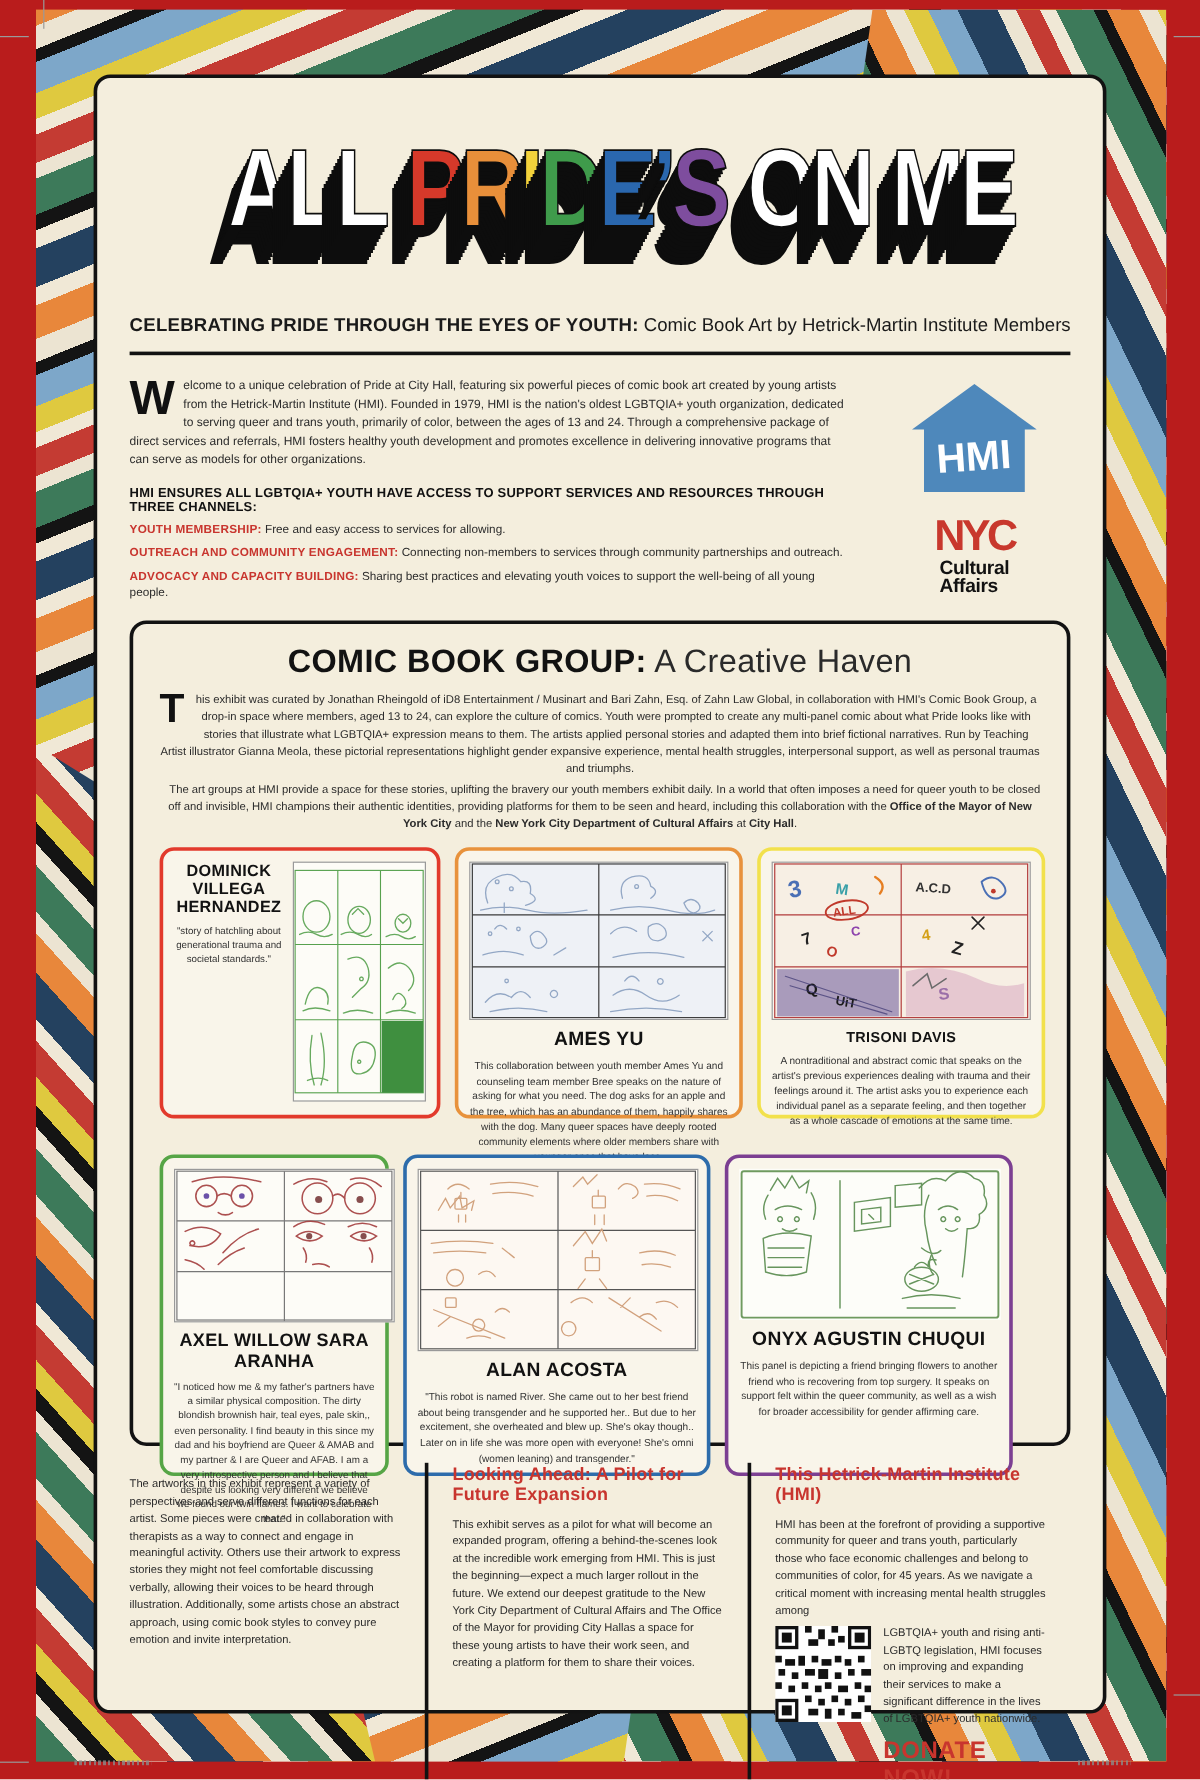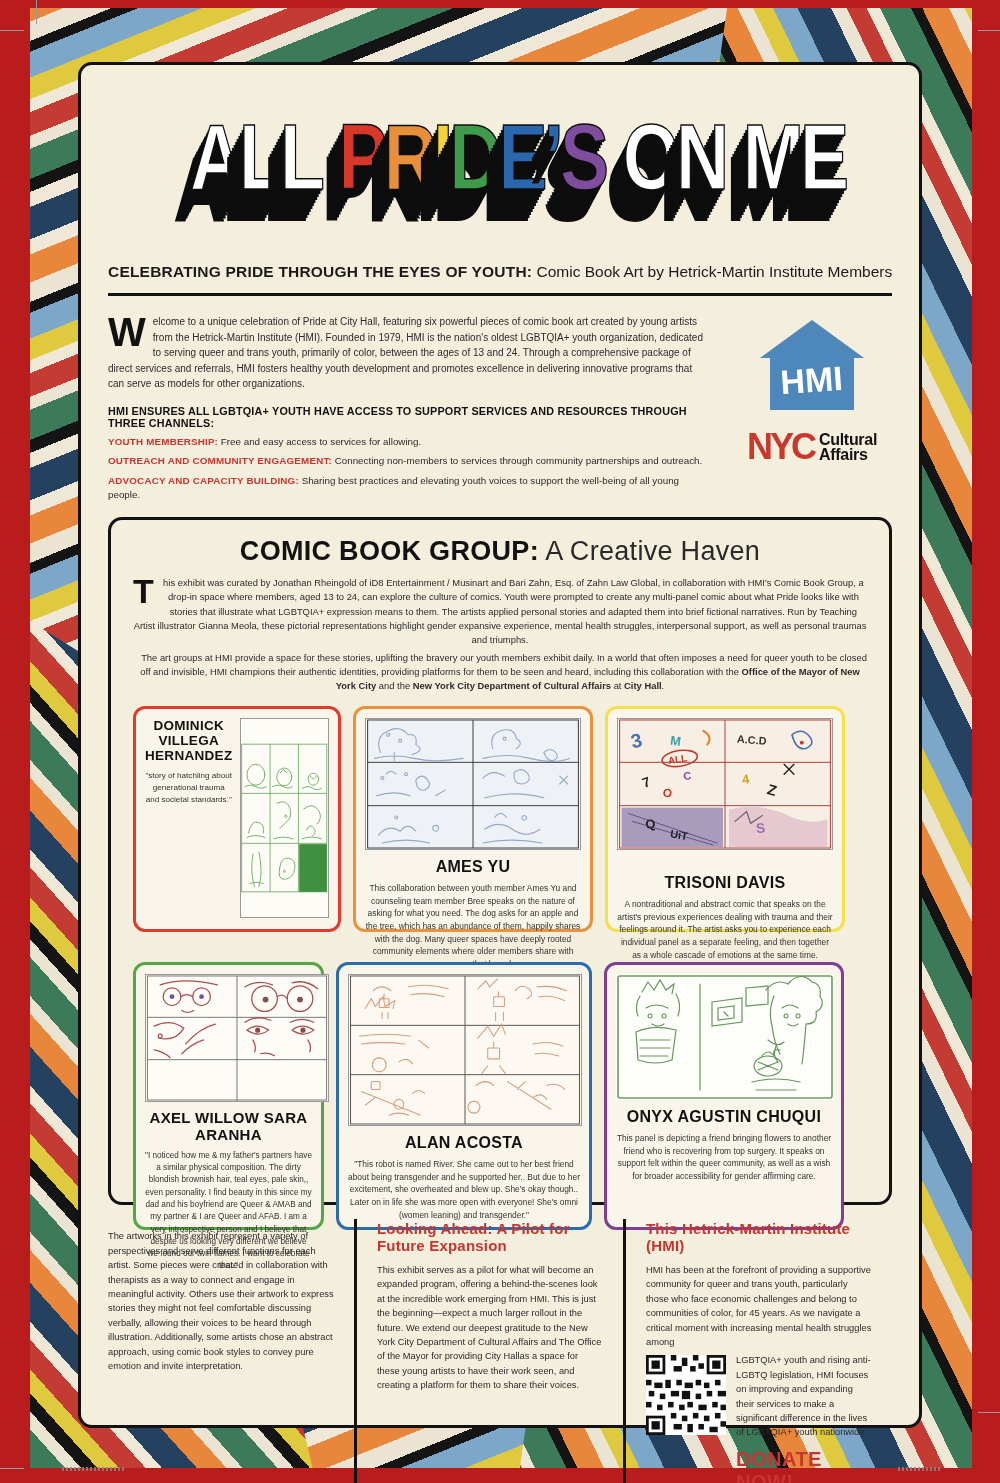--- a/index.html
+++ b/index.html
@@ -52,39 +52,39 @@
   .intro-row { display:flex; margin-top:18px; }
   .intro-left { flex:1; padding-right:26px; }
   .intro-p { font-size:10px; line-height:1.55; color:#2b2b2b; }
   .dropcap { float:left; font-size:40px; line-height:.78; font-weight:900; color:#111;
     margin:3px 7px 0 0; }
   .channels-header { margin-top:13px; font-size:10.8px; font-weight:800; color:#111; letter-spacing:.2px; }
   .channel { margin-top:6px; font-size:9.8px; line-height:1.4; color:#2b2b2b; }
   .channel b { color:#c8352e; font-weight:800; letter-spacing:.2px; }
   .intro-right { width:160px; display:flex; flex-direction:column; align-items:center; padding-top:4px; }
   .hmi-house { width:104px; height:92px; }
-  .nyc-logo { margin-top:22px; display:flex; align-items:center; gap:5px; }
+  .nyc-logo { margin-top:22px; display:flex; align-items:center; gap:5px;flex-direction:column; }
   .nyc-word { font-size:36px; font-weight:900; letter-spacing:-3px; color:#c8382d; line-height:.8; }
   .nyc-right { font-size:16px; font-weight:800; color:#121212; line-height:.95; letter-spacing:-.3px; }
 
   
   .main-box { margin-top:16px; border:3px solid #121212; border-radius:14px; height:688px;
     padding:16px 22px 0 22px; background:#f4eedd;text-align:center; }
   .sec-heading { font-size:27px; color:#121212; letter-spacing:.3px; }
   .sec-heading .hb { font-weight:800; }
   .sec-heading .hl { font-weight:400; color:#2a2a2a; }
   .sec-p { font-size:9.4px; line-height:1.5; color:#2b2b2b; margin-top:9px; }
   .sec-p2 { font-size:9.4px; line-height:1.5; color:#2b2b2b; margin-top:4px; text-indent:8px; }
   .dropcap2 { float:left; font-size:34px; line-height:.8; font-weight:900; color:#111; margin:2px 6px 0 0; }
 
   .cards-row { display:flex; gap:12px; }
   .row1 { margin-top:13px; }
   .row2 { margin-top:30px; }
   .card { background:#f9f5ea; border-radius:12px; padding:9px; }
-  .card.c-red    { border:3px solid #e23a2c; width:208px; height:226px; display:flex; gap:8px; }
+  .card.c-red    { border:3px solid #e23a2c; width:234px; height:226px; display:flex; gap:8px; }
   .card.c-orange { border:3px solid #e8923c; width:240px; height:226px; }
   .card.c-yellow { border:3px solid #f2e14c; width:240px; height:226px; }
   .card.c-green  { border:3px solid #56a546; width:191px; height:268px; }
   .card.c-blue   { border:3px solid #2d6cab; width:256px; height:268px; }
   .card.c-purple { border:3px solid #7c3f92; width:240px; height:268px; }
   .a-name { font-size:13.5px; font-weight:800; color:#121212; line-height:1.12; letter-spacing:.3px; }
   .a-text { font-size:8.1px; line-height:1.5; color:#333; margin-top:6px; }
   .nm-col { width:96px; }
   .art { display:block; background:#fdfcf7; }
   .art-frame { border:1px solid #999; }
@@ -240,21 +240,21 @@
               <ellipse cx="62" cy="40" rx="18" ry="8" stroke="#c0392b" stroke-width="1.6" transform="rotate(-8 62 40)"></ellipse>
               <text x="50" y="44" font-size="10" font-weight="700" fill="#c0392b" transform="rotate(-8 62 40)">ALL</text>
               <path d="M86 12 q10 6 4 14" stroke="#e67e22" stroke-width="2"></path>
               <path d="M176 16 q10 -8 18 2 q6 8 -4 12 q-10 2 -14 -14" stroke="#4a6fb5" stroke-width="1.6"></path>
               <circle cx="186" cy="24" r="2" fill="#c0392b" stroke="none"></circle>
               <path d="M168 46 l10 10 M178 46 l-10 10" stroke="#222" stroke-width="1.4"></path>
               <path d="M118 104 l12 -10 l4 12 l12 -8" stroke="#6b6b6b" stroke-width="1.3"></path>
               <path d="M10 96 l90 30 M14 104 l82 24" stroke="#3b3470" stroke-width="1" opacity=".7"></path>
             </g>
           </svg>
-          <div class="a-name" style="font-size:16px; margin-top:24px">TRISONI DAVIS</div>
+          <div class="a-name" style="font-size:12px; margin-top:8px">TRISONI DAVIS</div>
           <div class="a-text" style="font-size:8.4px">A nontraditional and abstract comic that speaks on the artist's previous experiences dealing with trauma and their feelings around it. The artist asks you to experience each individual panel as a separate feeling, and then together as a whole cascade of emotions at the same time.</div>
         </div>
       </div>
 
       <div class="cards-row row2">
 
         <div class="card c-green">
           <svg class="art art-frame" width="184" height="128" viewBox="0 0 184 128">
             <g stroke="#777" fill="none" stroke-width="1">
               <rect x="1" y="1" width="182" height="126"></rect>

